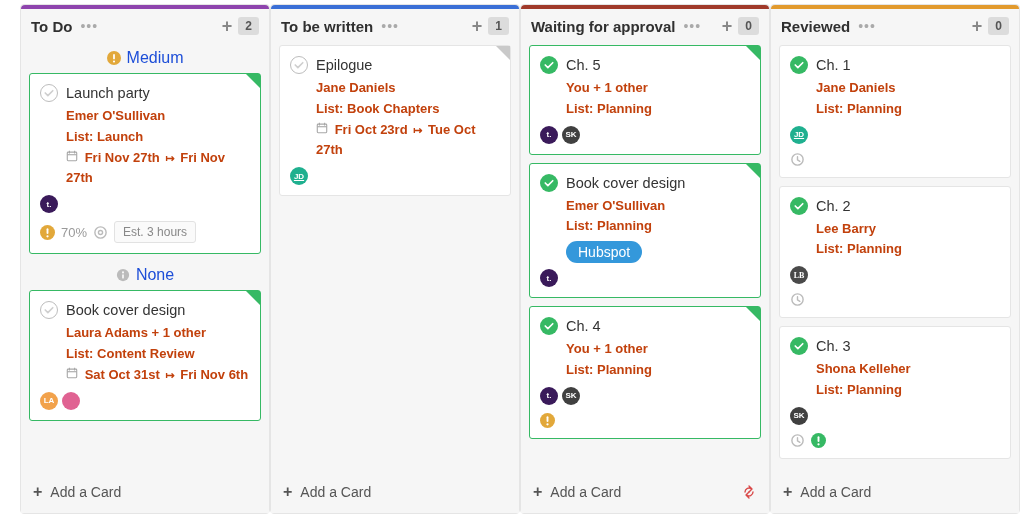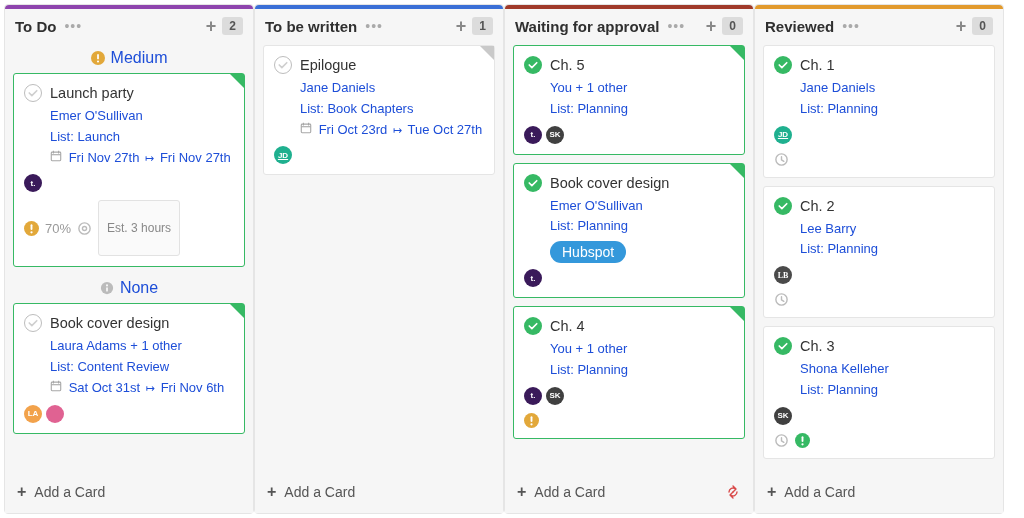--- a/index.html
+++ b/index.html
@@ -7,20 +7,21 @@
     font-family: -apple-system, BlinkMacSystemFont, "Segoe UI", Helvetica, Arial, sans-serif;
     background: #fff;
     width: 1024px;
     height: 518px;
     overflow: hidden;
     padding: 4px;
   }
   .board {
     display: flex;
     height: 100%;
+    margin-left: 16px;
   }
   .column {
     background: #f6f6f6;
     border: 1px solid #e5e5e5;
     border-radius: 4px;
     width: 250px;
     display: flex;
     flex-direction: column;
     position: relative;
   }
@@ -141,24 +142,25 @@
   .check-done {
     background: #36b964;
   }
   .card-title {
     color: #333;
     font-size: 14.5px;
     font-weight: 500;
   }
 
   .meta {
-    color: #1d4ed8;
+    color: #c2410c;
     font-size: 13px;
     padding-left: 26px;
     line-height: 1.6;
+    font-weight: bold;
   }
   .meta .cal {
     display: inline-block;
     margin-right: 3px;
     font-size: 12px;
     color: #a8a8a8;
   }
   .meta .arrow {
     display: inline-block;
     padding: 0 2px;
@@ -212,21 +214,21 @@
   .trg-ic { color:#bbb; display:inline-flex; }
   .clock-ic { color:#bbb; display:inline-flex; }
   .bang-green { color:#36b964; display:inline-flex; }
   .bang-yellow { color:#e2a83a; display:inline-flex; }
 
   .est-pill {
     border: 1px solid #e2e2e2;
     background: #fafafa;
     color: #888;
     font-size: 12px;
-    padding: 20px 8px;
+    padding: 3px 8px;
     border-radius: 3px;
   }
 
   .add-card {
     padding: 12px 12px;
     color: #555;
     font-size: 14px;
     display: flex;
     align-items: center;
     gap: 8px;

